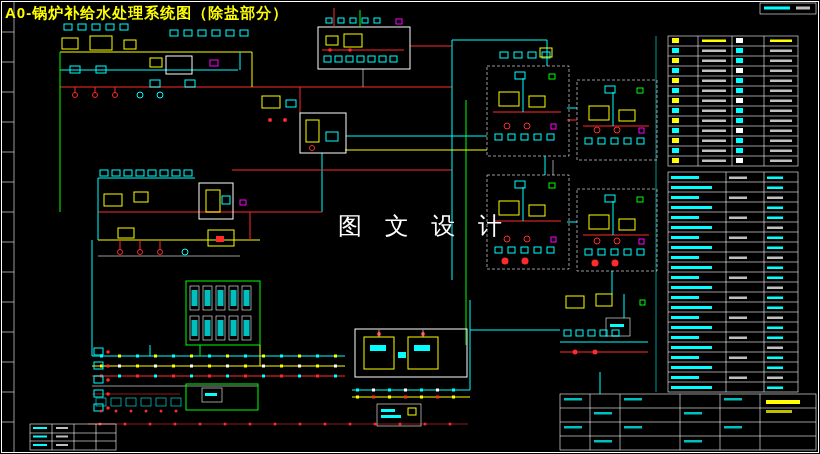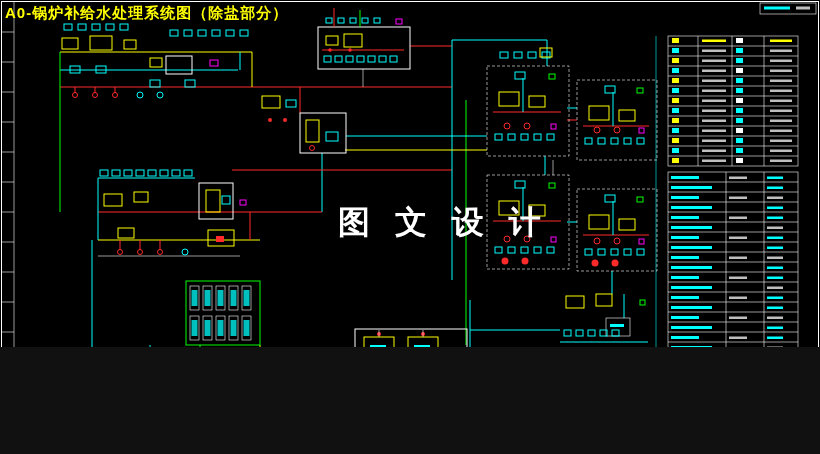--- a/index.html
+++ b/index.html
@@ -1,40 +1,40 @@
 <!DOCTYPE html>
 <html style="--background: #000000; --frame: #e8e8e8; --title-text: #ffff00; --watermark-text: #ffffff; --cad-cyan: #00ffff; --cad-yellow: #ffff00; --cad-red: #ff2a2a; --cad-green: #00ff00; --cad-magenta: #ff00ff; --cad-white: #ffffff;"><head>
 <meta charset="utf-8">
 <style>
   :root{
     --background:#000000; --frame:#e8e8e8; --title-text:#ffff00; --watermark-text:#ffffff;
     --cad-cyan:#00ffff; --cad-yellow:#ffff00; --cad-red:#ff2a2a;
     --cad-green:#00ff00; --cad-magenta:#ff00ff; --cad-white:#ffffff;
   }
   html,body{margin:0;padding:0;background:#111;}
-  #stage{position:relative;width:820px;height:347px;background:var(--background);
+  #stage{position:relative;width:820px;height:454px;background:var(--background);
          overflow:hidden;font-family:"Liberation Sans",sans-serif;}
   #cad{position:absolute;left:0;top:0;}
   .sw{stroke:var(--cad-white);fill:none;stroke-width:1}
   .sc{stroke:var(--cad-cyan);fill:none;stroke-width:1}
   .sy{stroke:var(--cad-yellow);fill:none;stroke-width:1}
   .sr{stroke:var(--cad-red);fill:none;stroke-width:1}
   .sg{stroke:var(--cad-green);fill:none;stroke-width:1}
   .sm{stroke:var(--cad-magenta);fill:none;stroke-width:1}
   .fc{fill:var(--cad-cyan);stroke:none}
   .fy{fill:var(--cad-yellow);stroke:none}
   .fr{fill:var(--cad-red);stroke:none}
   .fw{fill:var(--cad-white);stroke:none}
   .t{stroke-width:.6}
   .d{stroke-dasharray:3 2}
   .o7{opacity:.75}
   #drawing-title{position:absolute;left:5px;top:4px;color:var(--title-text);font-size:15px;
     font-weight:bold;letter-spacing:1px;white-space:nowrap;z-index:3;}
-  #watermark{position:absolute;left:338px;top:201px;color:var(--watermark-text);font-size:32px;
-    font-weight:bold;letter-spacing:8px;white-space:nowrap;z-index:3;}
+  #watermark{position:absolute;left:338px;top:210px;color:var(--watermark-text);font-size:24px;
+    font-weight:normal;letter-spacing:8px;white-space:nowrap;z-index:3;}
 </style>
 </head>
 <body>
 
 <div id="stage">
   <svg id="cad" width="820" height="454" viewBox="0 0 820 454">
     <g id="g-frame">
         <rect x="1.5" y="1.5" width="817" height="451" class="sw"></rect>
         <line x1="14" y1="2" x2="14" y2="452" class="sw t"></line>
         <line x1="2" y1="32" x2="14" y2="32" class="sw t"></line>

